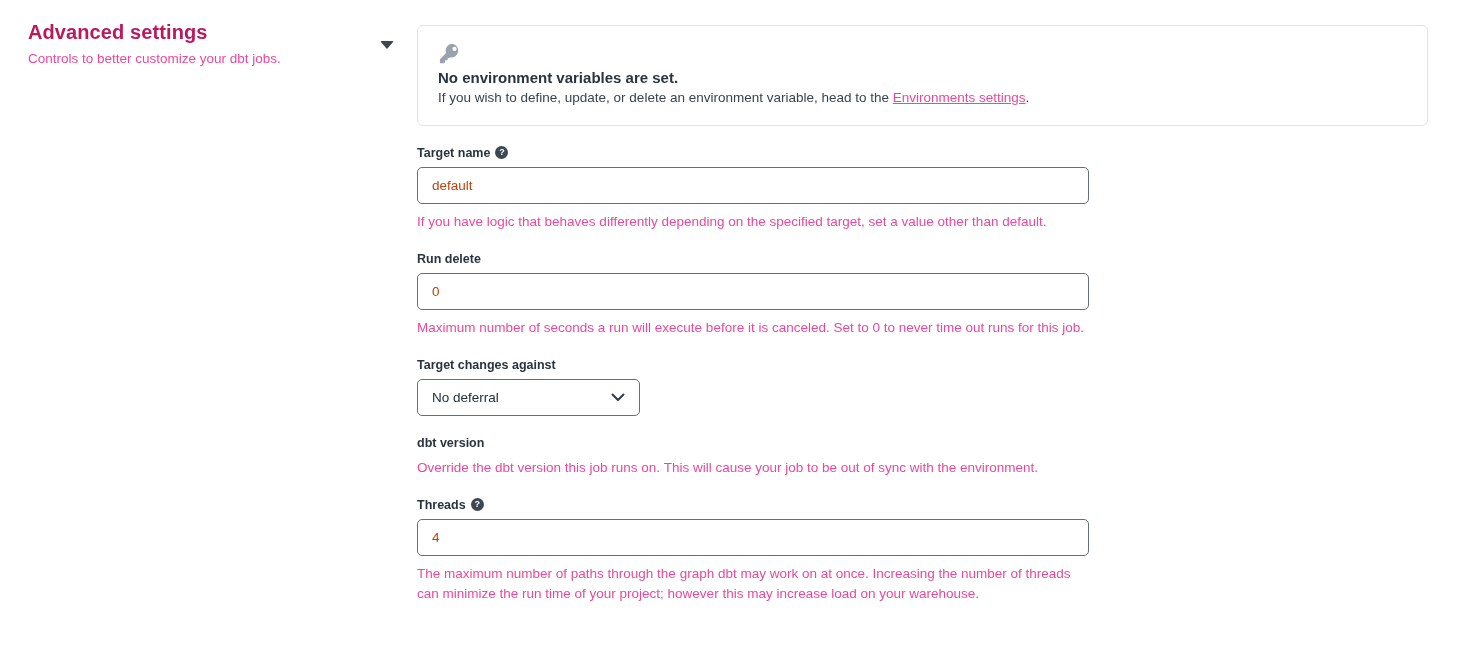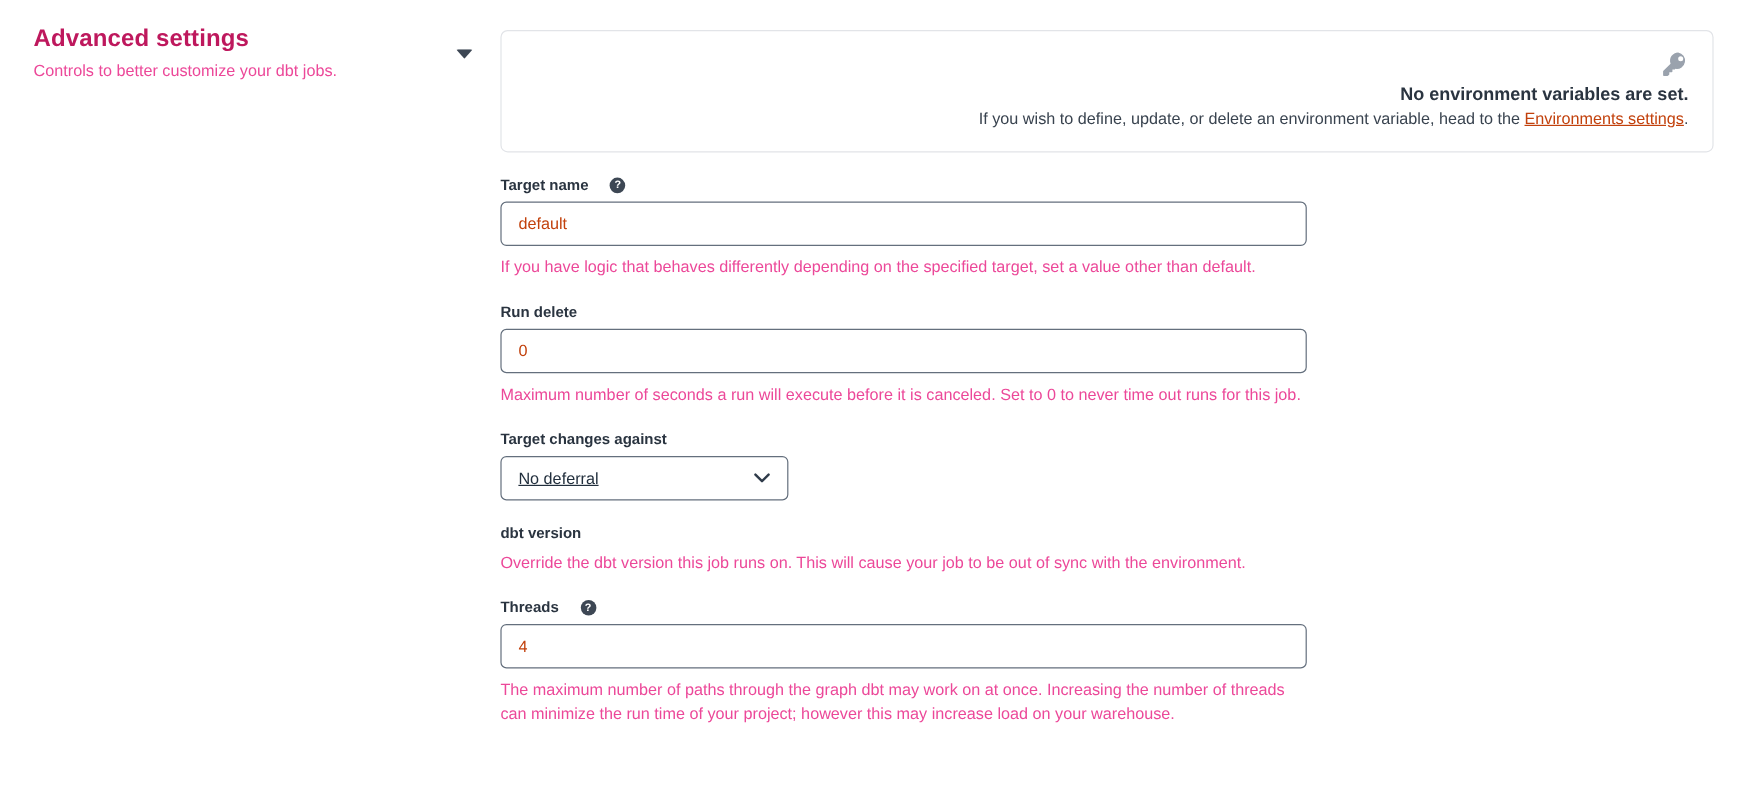--- a/index.html
+++ b/index.html
@@ -51,47 +51,47 @@
   
   .right-col {
     flex: 1;
     padding: 25px 30px 0 0;
   }
 
   .env-box {
     border: 1px solid #e2e4e8;
     border-radius: 6px;
     padding: 16px 20px 20px;
-    text-align: right;
+    text-align: left;
     margin-bottom: 20px;
   }
   .env-box .key-icon { display: inline-block; line-height: 0; margin-bottom: 4px; }
   .env-title {
     font-size: 15px;
     font-weight: 700;
     color: #2a3440;
     margin-bottom: 4px;
   }
   .env-desc {
     font-size: 13.5px;
     color: #39434f;
   }
   .env-desc a {
-    color: #c2410c;
+    color: #ec4899;
     text-decoration: underline;
     cursor: pointer;
   }
 
   
   .form { width: 672px; }
   .field-group { margin-bottom: 20px; }
   .field-label-row {
     display: flex;
-    align-items: flex-end;
-    gap: 18px;
+    align-items: flex-start;
+    gap: 5px;
     margin-bottom: 7px;
   }
   .field-label {
     font-size: 12.5px;
     font-weight: 700;
     color: #2a3440;
   }
   .help-icon {
     display: inline-flex;
     align-items: center;
@@ -124,21 +124,21 @@
     width: 100%;
     height: 37px;
     border: 1px solid #646f7d;
     border-radius: 5px;
     padding: 0 14px;
     font-size: 13.5px;
     color: #222f3d;
     background: #ffffff;
     cursor: pointer;
   }
-  .select-box.narrow { width: 240px; text-decoration: underline; }
+  .select-box.narrow { width: 223px; }
   .chevron-down { line-height: 0; margin-left: 10px; }
   .field-helper {
     margin-top: 8px;
     font-size: 13.5px;
     line-height: 1.48;
     color: #ec4899;
   }
 </style>
 </head>
 <body>

